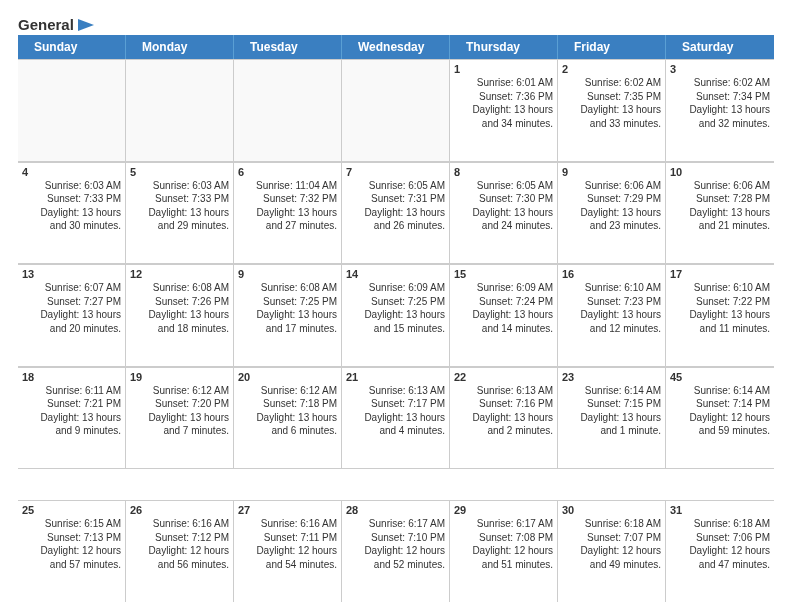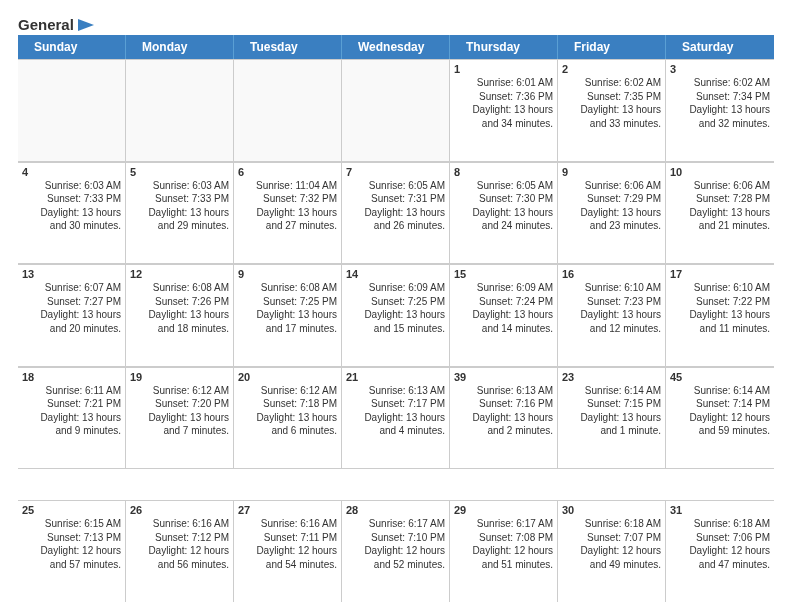--- a/index.html
+++ b/index.html
@@ -285,21 +285,21 @@
 and 6 minutes.</div>
           </div>
           <div class="cal-cell">
             <span class="day-num">21</span>
             <div class="cell-text" style="white-space: pre-line;">Sunrise: 6:13 AM
 Sunset: 7:17 PM
 Daylight: 13 hours
 and 4 minutes.</div>
           </div>
           <div class="cal-cell">
-            <span class="day-num">39</span>
+            <span class="day-num">22</span>
             <div class="cell-text" style="white-space: pre-line;">Sunrise: 6:13 AM
 Sunset: 7:16 PM
 Daylight: 13 hours
 and 2 minutes.</div>
           </div>
           <div class="cal-cell">
             <span class="day-num">23</span>
             <div class="cell-text" style="white-space: pre-line;">Sunrise: 6:14 AM
 Sunset: 7:15 PM
 Daylight: 13 hours

